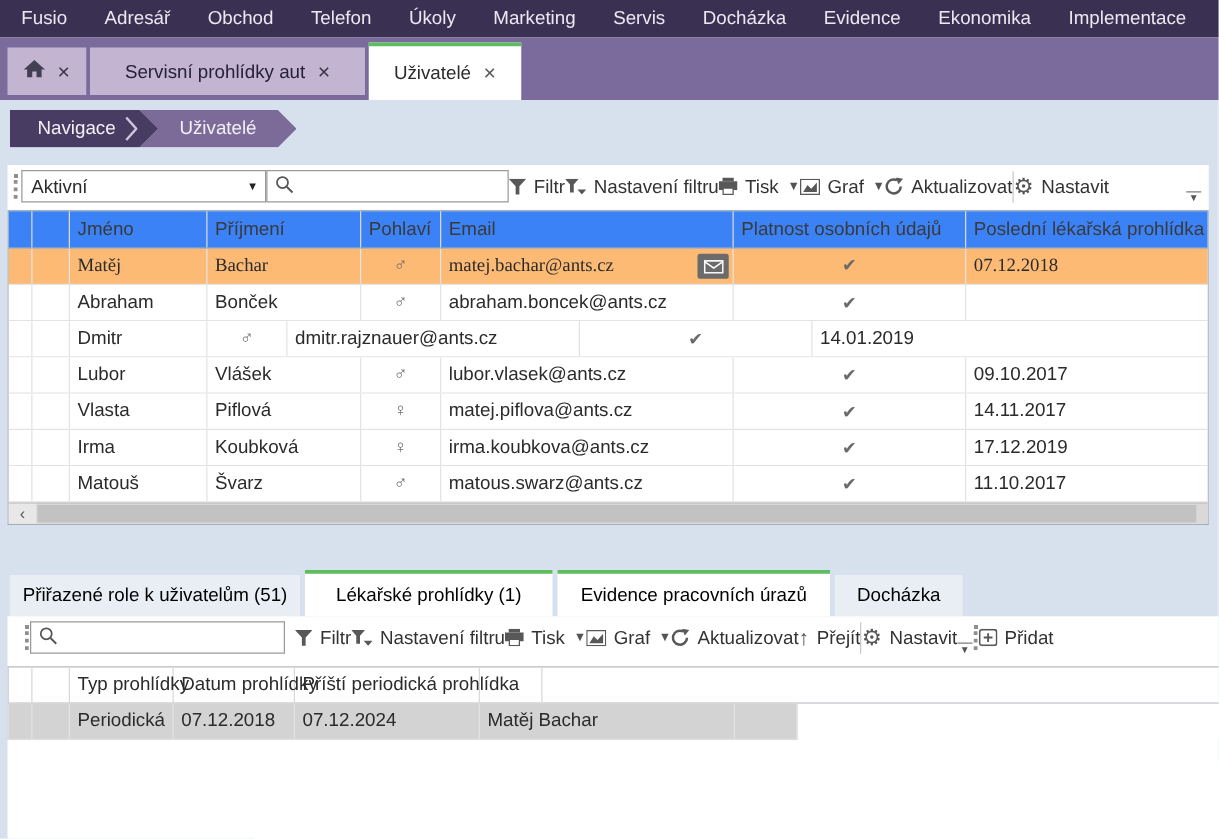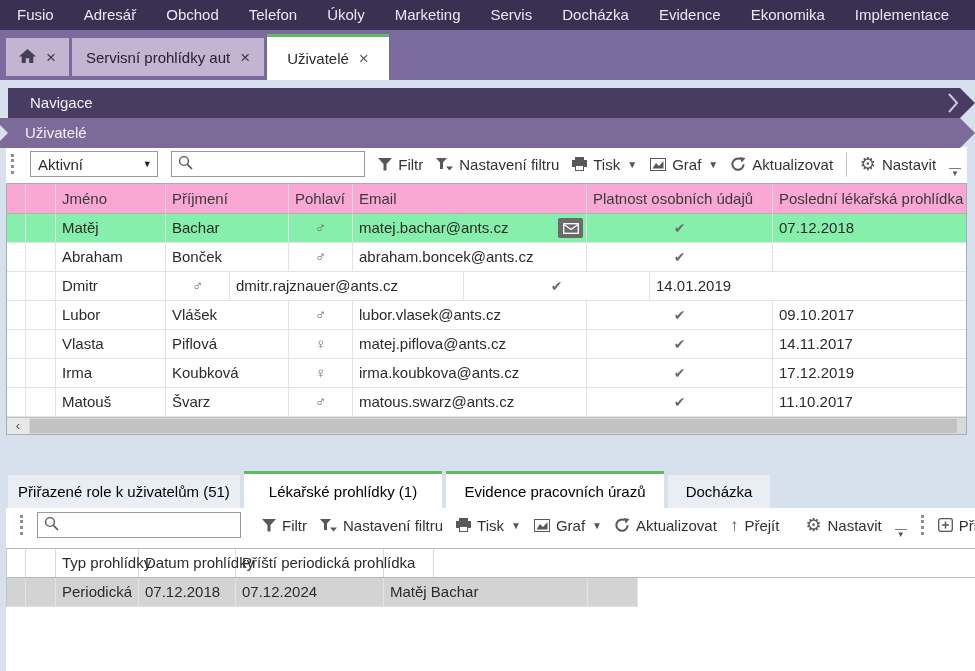--- a/index.html
+++ b/index.html
@@ -6,45 +6,45 @@
   html,body { width: 975px; height: 671px; overflow: hidden; background: #fff;
     font-family: "Liberation Sans", sans-serif; font-size: 15px; color: #2b2b2b; }
 
   
   .menubar { height: 30px; background: #393052; display: flex; align-items: center; padding-left: 2px; }
   .menu-item { color: #ece8f2; padding: 0 15px; line-height: 30px; cursor: default; white-space: nowrap; }
 
   
   .tabrow { height: 50px; background: #7b6b9d; display: flex; align-items: flex-start; padding-left: 6px; }
   .doc-tab { background: #c3b5d2; margin-top: 8px; margin-right: 3px; height: 38px;
-    display: flex; align-items: center; gap: 10px; padding: 0 14px; color: #26203a; white-space: nowrap; }
+    display: flex; align-items: center; gap: 10px; padding: 0 28px; color: #26203a; white-space: nowrap; }
   .doc-tab .tab-x { color: #3c3648; font-size: 17px; line-height: 1; cursor: pointer; }
   .doc-tab.active { background: #fff; border-top: 3px solid #5dbd5f; margin-top: 4px; height: 46px; color: #2b2b2b; padding: 0 20px; }
   .doc-tab.active .tab-x { color: #5a5a5a; }
   .doc-tab.home { padding: 0 13px; }
   .doc-tabs { display: flex; }
 
   
   .page { height: 591px; background: #d7e1ee; display: flex; flex-direction: column; }
 
   
-  .crumbs { margin: 8px 0 15px 8px; height: 30px; display: flex; flex-direction: column; }
+  .crumbs { margin: 8px 0 0 8px; height: 30px; display: flex; }
   .crumb { height: 30px; line-height: 30px; color: #f3f1f7; position: relative; }
   .crumb.c1 { background: #483c62; padding: 0 34px 0 22px; z-index: 2;
     clip-path: polygon(0 0, calc(100% - 15px) 0, 100% 50%, calc(100% - 15px) 100%, 0 100%); }
   .crumb.c1 svg { position: absolute; right: 17px; top: 5px; }
   .crumb.c2 { background: #7c6a99; margin-left: -15px; padding: 0 32px 0 32px; z-index: 1;
     clip-path: polygon(0 0, calc(100% - 15px) 0, 100% 50%, calc(100% - 15px) 100%, 0 100%, 15px 50%); }
 
   
   .top-panel { margin: 14px 8px 0 6px; background: #fff; height: 287px; }
   .detail-panel { margin-left: 6px; background: #fff; flex: 1; }
 
   
-  .toolbar { height: 34px; display: flex; align-items: center; column-gap: 13px; padding-left: 4px; overflow: hidden; }
+  .toolbar { height: 34px; display: flex; align-items: center; padding-left: 4px; overflow: hidden; }
   .grip { height: 20px; border-left: 3px dotted #8f8f8f; margin: 0 1px; }
   .combo { width: 196px; height: 26px; border: 1px solid #9a9a9a; background: #fff;
     display: flex; align-items: center; margin-left: 2px; }
   .combo .val { flex: 1; padding-left: 7px; }
   .combo .dd { width: 20px; text-align: center; font-size: 9px; color: #222; }
   .searchbox { height: 26px; border: 1px solid #9a9a9a; background: #fff; display: flex; align-items: center; padding-left: 6px; }
   .searchbox input { border: none; outline: none; flex: 1; height: 22px; font: inherit; padding-left: 6px; background: transparent; }
   .sb-top { width: 194px; }
   .sb-low { width: 204px; }
   .tbtn { display: flex; align-items: center; gap: 6px; color: #333; white-space: nowrap; cursor: pointer; }
@@ -52,25 +52,25 @@
   .caret { font-size: 10px; color: #555; margin-left: 1px; }
   .tsep { width: 1px; height: 25px; background: #c9c9c9; }
   .gear { font-size: 18px; color: #585858; line-height: 1; }
   .uparrow { font-size: 17px; color: #585858; font-weight: 600; line-height: 1; }
   .more { border-top: 1px solid #7d7d7d; padding: 1px 2px 0 2px; font-size: 8px; color: #555;
     align-self: flex-end; margin-bottom: 3px; line-height: 1; }
   .more.right { margin-left: auto; margin-right: 6px; }
 
   
   .ugrid { border: 1px solid #a6adb5; margin-top: 2px; }
-  .g-header { display: flex; height: 30px; background: #f9a8d4; border-bottom: 1px solid #b3b3b3; }
+  .g-header { display: flex; height: 30px; background: #3b82f6; border-bottom: 1px solid #b3b3b3; }
   .g-header .cell { line-height: 29px; color: #3a3a3a; border-right: 1px solid #d9d9d9; padding-left: 6px; overflow: hidden; white-space: nowrap; }
   .g-row { display: flex; height: 29px; background: #fff; border-bottom: 1px solid #e3e3e3; }
   .g-row .cell { line-height: 28px; border-right: 1px solid #e3e3e3; padding-left: 6px; overflow: hidden; white-space: nowrap; position: relative; }
-  .g-row.sel { background: #86efac; }
+  .g-row.sel { background: #fdba74; font-family: Liberation Serif, serif; }
   .cell.center { text-align: center; padding-left: 0; }
   .gender { color: #6e6e6e; font-size: 15px; }
   .check { color: #6b6b6b; font-size: 14px; }
   .uc0 { width: 19px; } .uc1 { width: 30px; } .uc2 { width: 110px; } .uc3 { width: 123px; }
   .uc4 { width: 64px; } .uc5 { width: 234px; } .uc6 { width: 186px; } .uc7 { flex: 1; border-right: none !important; }
   .mailbtn { position: absolute; right: 3px; top: 4px; width: 25px; height: 20px; background: #6b6b6b;
     border-radius: 2px; display: flex; align-items: center; justify-content: center; cursor: pointer; }
 
   .hscroll { height: 17px; background: #d9d9d9; border-top: 1px solid #c2c2c2; position: relative; }
   .harrow { position: absolute; left: 0; top: 0; width: 22px; height: 16px; background: #e8e8e8;

